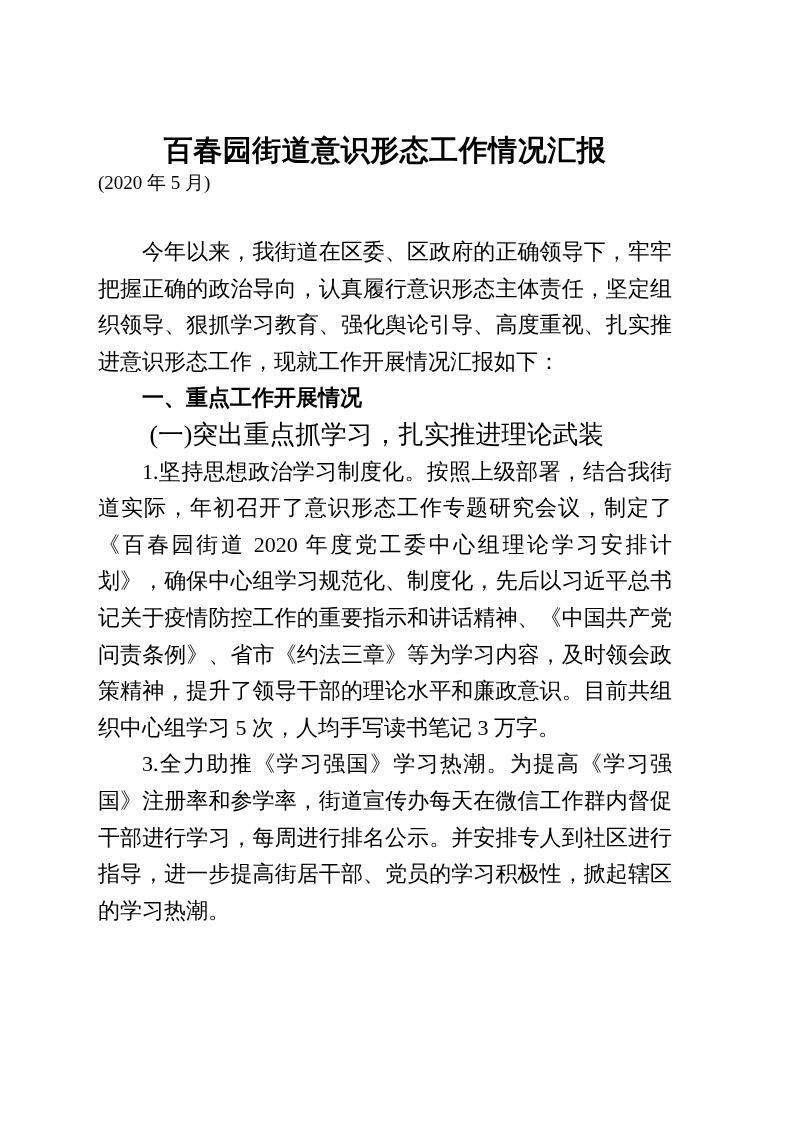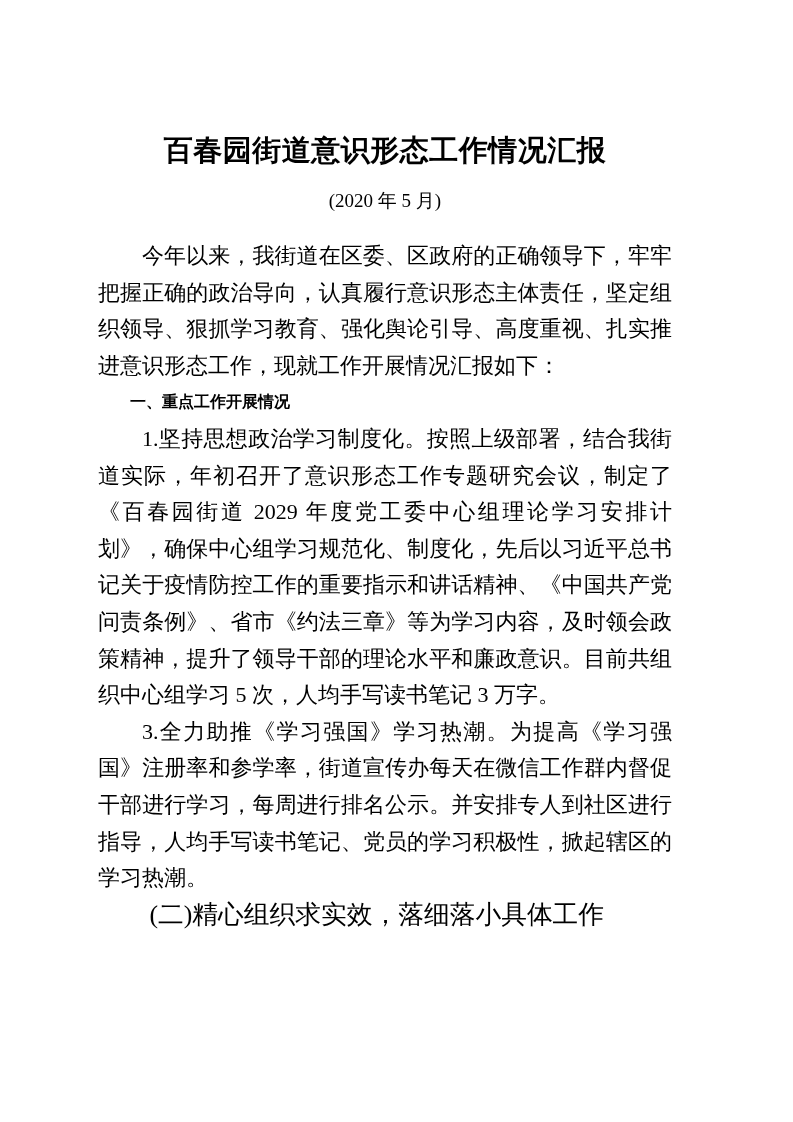--- a/index.html
+++ b/index.html
@@ -18,40 +18,40 @@
   }
   .doc-title {
     font-size: 29px;
     font-weight: bold;
     text-align: center;
     line-height: 34px;
     letter-spacing: 0.5px;
     font-family: "Liberation Serif", "DejaVu Serif", serif;
   }
   .doc-date {
-    margin-top: 23px;
+    margin-top: 5px;
     font-size: 19px;
-    text-align: center;
+    text-align: left;
     line-height: 22px;
   }
   .doc-body {
-    margin-top: 26px;
+    margin-top: 40px;
     font-size: 22px;
     line-height: 36.6px;
     text-align: justify;
   }
   .para {
     text-indent: 2em;
     word-break: break-all;
   }
   .heading-1 {
     text-indent: 2em;
     font-weight: bold;
     font-family: "Liberation Sans", "DejaVu Sans", sans-serif;
-    font-size: 16px;
+    font-size: 22px;
   }
   .heading-2 {
     text-indent: 2em;
     font-weight: normal;
   }
   .lead {
     font-weight: normal;
   }
 </style>
 </head>
@@ -62,21 +62,21 @@
   <h1 class="doc-title">百春园街道意识形态工作情况汇报</h1>
 
   <div class="doc-date">(2020 年 5 月)</div>
 
   <div class="doc-body">
 
     <p class="para">今年以来，我街道在区委、区政府的正确领导下，牢牢把握正确的政治导向，认真履行意识形态主体责任，坚定组织领导、狠抓学习教育、强化舆论引导、高度重视、扎实推进意识形态工作，现就工作开展情况汇报如下：</p>
 
     <h2 class="heading-1">一、重点工作开展情况</h2>
 
+    <h3 class="heading-2">(一)突出重点抓学习，扎实推进理论武装</h3>
 
-    <p class="para"><span class="lead">1.坚持思想政治学习制度化。</span><span>按照上级部署，结合我街道实际，年初召开了意识形态工作专题研究会议，制定了《百春园街道 2029 年度党工委中心组理论学习安排计划》，确保中心组学习规范化、制度化，先后以习近平总书记关于疫情防控工作的重要指示和讲话精神、《中国共产党问责条例》、省市《约法三章》等为学习内容，及时领会政策精神，提升了领导干部的理论水平和廉政意识。目前共组织中心组学习 5 次，人均手写读书笔记 3 万字。</span></p>
+    <p class="para"><span class="lead">1.坚持思想政治学习制度化。</span><span>按照上级部署，结合我街道实际，年初召开了意识形态工作专题研究会议，制定了《百春园街道 2020 年度党工委中心组理论学习安排计划》，确保中心组学习规范化、制度化，先后以习近平总书记关于疫情防控工作的重要指示和讲话精神、《中国共产党问责条例》、省市《约法三章》等为学习内容，及时领会政策精神，提升了领导干部的理论水平和廉政意识。目前共组织中心组学习 5 次，人均手写读书笔记 3 万字。</span></p>
 
-    <p class="para"><span class="lead">3.全力助推《学习强国》学习热潮。</span><span>为提高《学习强国》注册率和参学率，街道宣传办每天在微信工作群内督促干部进行学习，每周进行排名公示。并安排专人到社区进行指导，人均手写读书笔记、党员的学习积极性，掀起辖区的学习热潮。</span></p>
+    <p class="para"><span class="lead">3.全力助推《学习强国》学习热潮。</span><span>为提高《学习强国》注册率和参学率，街道宣传办每天在微信工作群内督促干部进行学习，每周进行排名公示。并安排专人到社区进行指导，进一步提高街居干部、党员的学习积极性，掀起辖区的学习热潮。</span></p>
 
-    <h3 class="heading-2">(二)精心组织求实效，落细落小具体工作</h3>
 
   </div>
 </div>
 
 </body></html>

